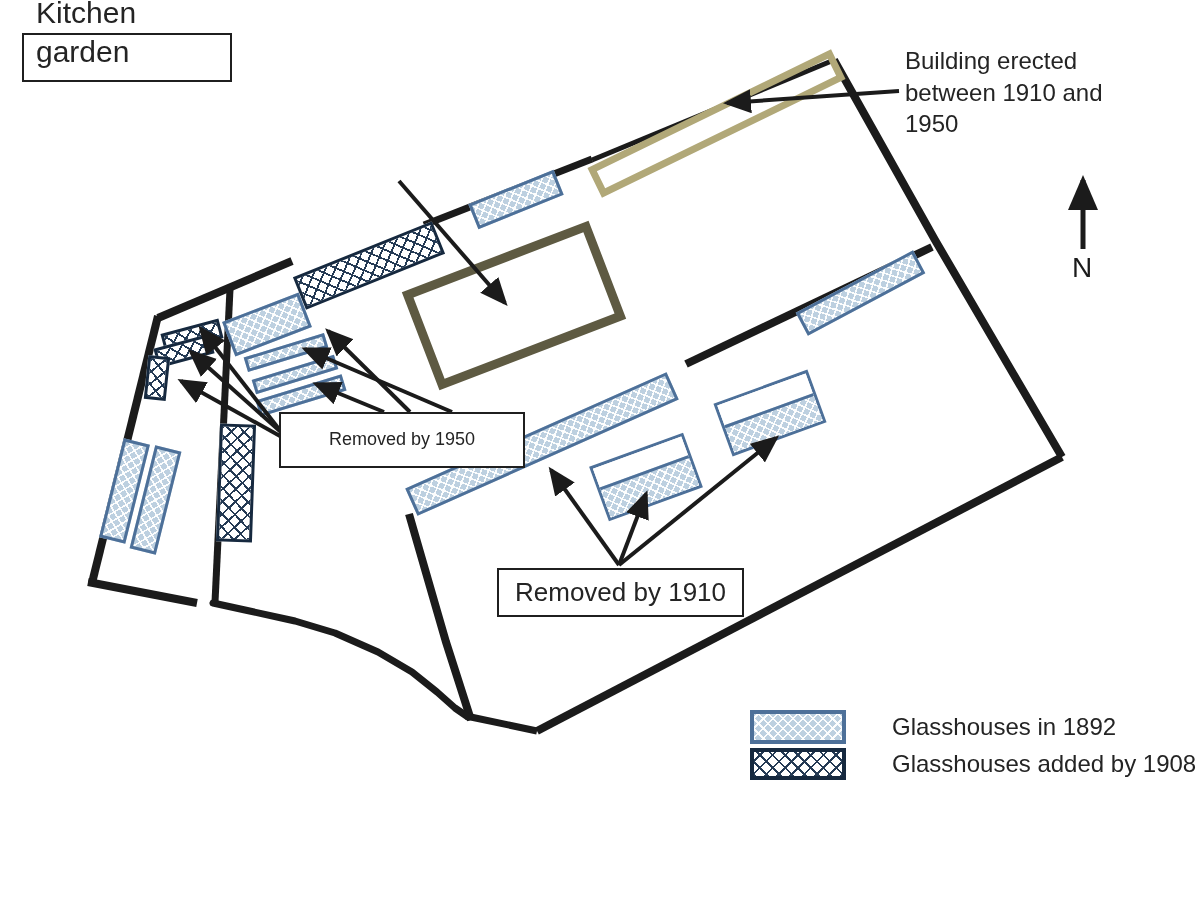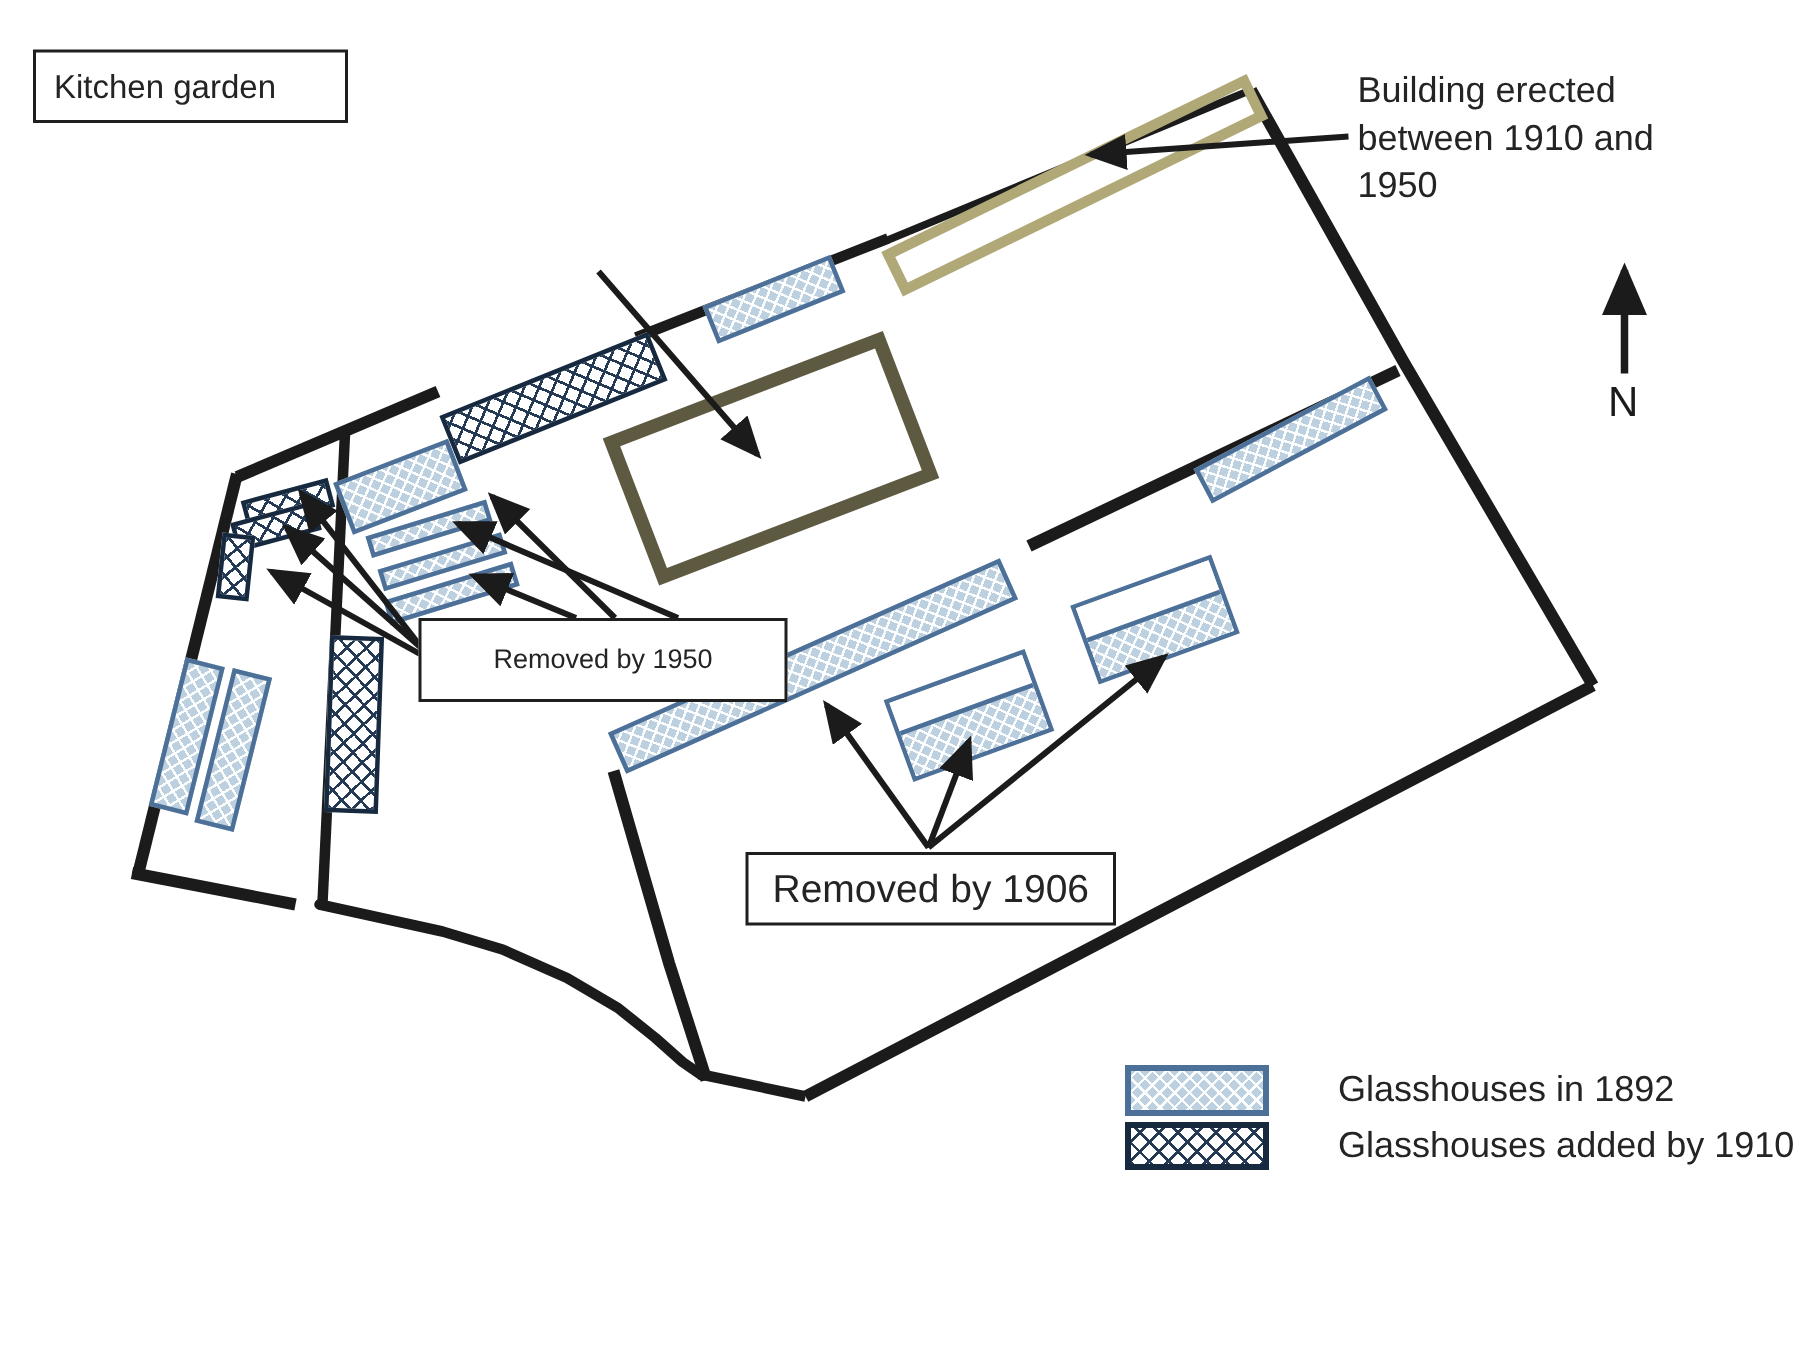--- a/index.html
+++ b/index.html
@@ -109,39 +109,39 @@
       <line x1="280" y1="436" x2="181" y2="381" marker-end="url(#ah)"></line>
       <line x1="452" y1="412" x2="305" y2="349" marker-end="url(#ah)"></line>
       <line x1="410" y1="412" x2="328" y2="331" marker-end="url(#ah)"></line>
       <line x1="384" y1="412" x2="316" y2="384" marker-end="url(#ah)"></line>
       <line x1="619" y1="565" x2="551" y2="470" marker-end="url(#ah)"></line>
       <line x1="619" y1="565" x2="646" y2="494" marker-end="url(#ah)"></line>
       <line x1="619" y1="565" x2="776" y2="438" marker-end="url(#ah)"></line>
     </g>
   </svg>
 
-  <div class="label boxed" style="left:22px;top:33px;width:210px;height:49px;font-size:22px;display:flex;align-items:flex-start;">
+  <div class="label boxed" style="left:22px;top:33px;width:210px;height:49px;font-size:30px;display:flex;align-items:flex-end;">
       <span>Kitchen garden</span>
     </div>
 
 
   <div class="label" style="left:905px;top:45px;width:215px;"><span>Building erected between 1910 and 1950</span></div>
 
   <div class="label boxed centered" style="left:279px;top:412px;width:246px;height:56px;font-size:18px;">
       <span>Removed by 1950</span>
     </div>
 
   <div class="label boxed centered" style="left:497px;top:568px;width:247px;height:49px;font-size:26px;">
-      <span>Removed by 1906</span>
+      <span>Removed by 1910</span>
     </div>
 
   <div class="north-label" style="left:1072px;top:252px;"><span>N</span></div>
 
   <div class="legend-row" style="left:750px;top:710px;">
     <div class="gh1892" style="width:88px;height:26px;border-width:4px;"></div>
     <span class="legend-text">Glasshouses in 1892</span>
   </div>
   <div class="legend-row" style="left:750px;top:748px;">
     <div class="gh1910" style="width:88px;height:24px;border-width:4px;"></div>
-    <span class="legend-text">Glasshouses added by 1910</span>
+    <span class="legend-text">Glasshouses added by 1908</span>
   </div>
 
 </div>
 
 </body></html>

